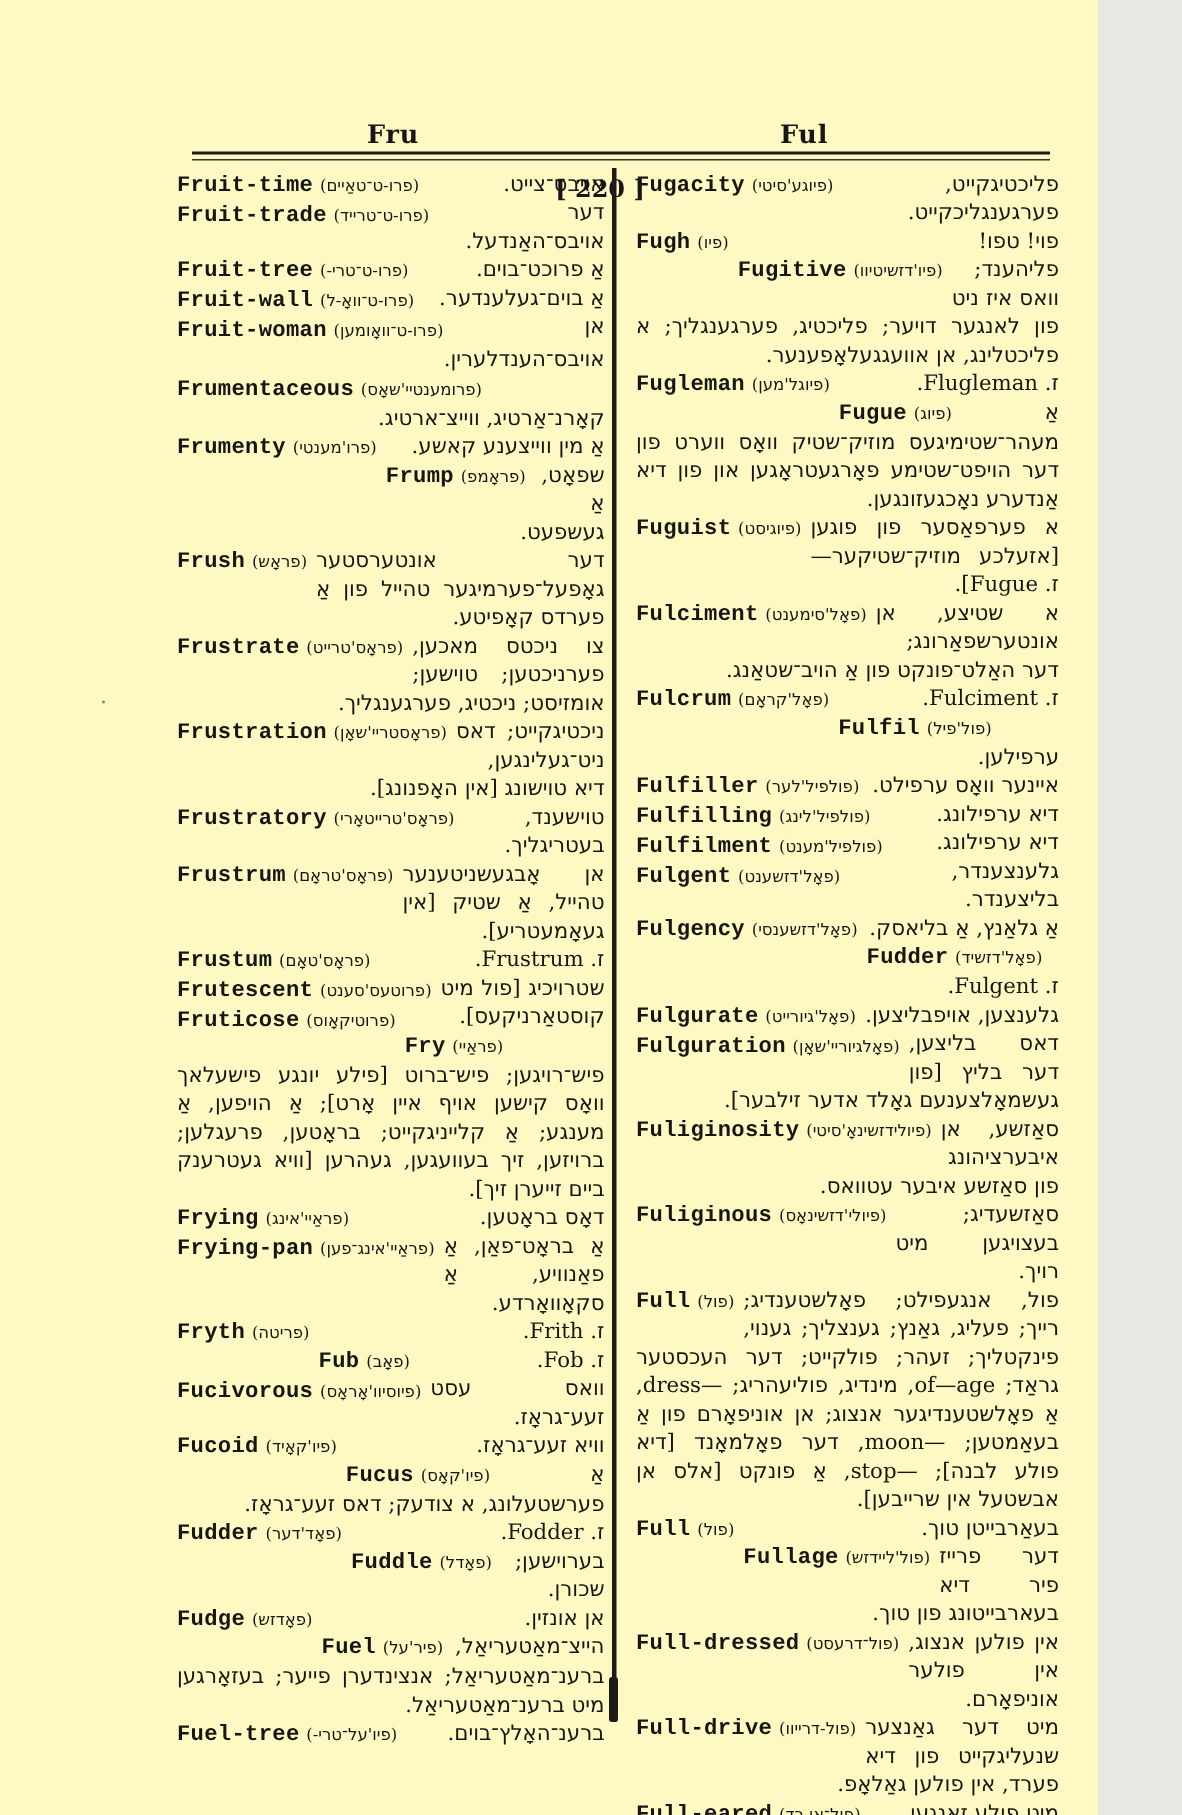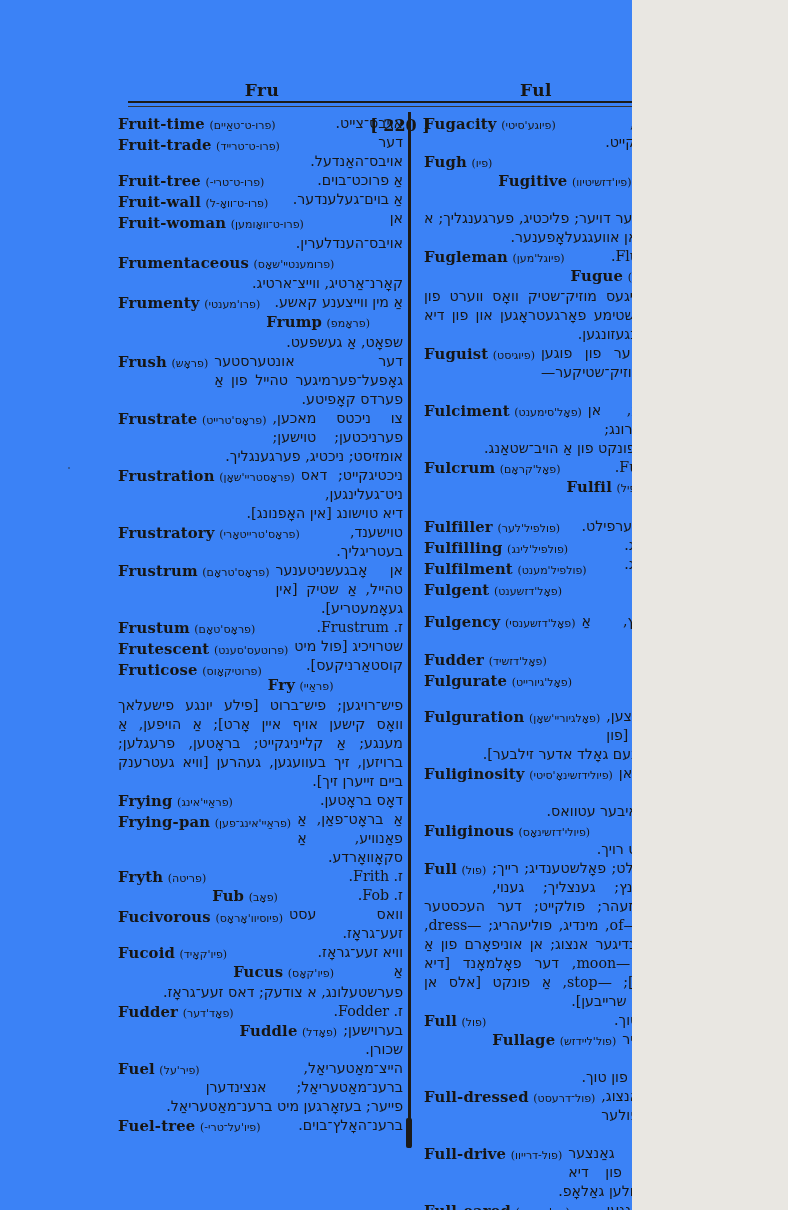--- a/index.html
+++ b/index.html
@@ -3,22 +3,22 @@
 <meta charset="utf-8">
 <style>
   html,body{margin:0;padding:0;}
   body{
     width:788px;height:1210px;
     background:#e9e7e2;
     font-family:"DejaVu Serif","DejaVu Sans",serif;
     overflow:hidden;
   }
   .page{
-    position:relative;width:632px;height:1210px;
-    background:#3b82f6;
+    position:relative;width:732px;height:1210px;
+    background:#fef9c3;
     color:#171614;
     overflow:hidden;
   }
   
   .guide{position:absolute;top:80px;font-weight:bold;font-size:17px;letter-spacing:.5px;}
   .guide-left{left:262px;transform:translateX(-50%);}
   .guide-right{left:536px;transform:translateX(-50%);}
   .pagenum{position:absolute;top:80px;left:400px;transform:translateX(-50%);font-size:16px;font-weight:bold;margin-top:36px;}
   .head-rule{
     position:absolute;left:128px;top:101px;width:572px;height:3px;
@@ -42,20 +42,21 @@
     float:left;
     direction:ltr;
     unicode-bidi:isolate;
     padding-right:6px;
     white-space:nowrap;
   }
   .entry .eng{
     font-weight:bold;
     font-size:14.8px;
     letter-spacing:.2px;
+    font-family:Liberation Mono, monospace;
   }
   .entry .tr{
     direction:rtl;
     unicode-bidi:isolate;
     font-size:11px;
   }
   .entry .def{unicode-bidi:plaintext;}
   
   .speck{position:absolute;background:#2a2926;border-radius:50%;}
   .speck-a{left:769px;top:284px;width:5px;height:5px;}
@@ -150,20 +151,23 @@
         <div class="entry">
         <span class="head"><span class="eng">Fucus</span>&nbsp;<span class="tr" dir="rtl">(פיו'קאָס)</span></span><span class="def">אַ פערשטעלונג, א צודעק; דאס זעע־גראָז.</span>
       </div>
         <div class="entry">
         <span class="head"><span class="eng">Fudder</span>&nbsp;<span class="tr" dir="rtl">(פאָד'דער)</span></span><span class="def">ז. Fodder.</span>
       </div>
         <div class="entry">
         <span class="head"><span class="eng">Fuddle</span>&nbsp;<span class="tr" dir="rtl">(פאָדל)</span></span><span class="def">בערוישען; שכורן.</span>
       </div>
         <div class="entry">
+        <span class="head"><span class="eng">Fudge</span>&nbsp;<span class="tr" dir="rtl">(פאָדזש)</span></span><span class="def">אן אונזין.</span>
+      </div>
+        <div class="entry">
         <span class="head"><span class="eng">Fuel</span>&nbsp;<span class="tr" dir="rtl">(פיר'על)</span></span><span class="def">הייצ־מאַטעריאַל, ברענ־מאַטעריאַל; אנצינדערן פייער; בעזאָרגען מיט ברענ־מאַטעריאַל.</span>
       </div>
         <div class="entry">
         <span class="head"><span class="eng">Fuel-tree</span>&nbsp;<span class="tr" dir="rtl">(פיו'על־טרי-)</span></span><span class="def">ברענ־האָלץ־בוים.</span>
       </div>
       </div>
     <div class="col right">
 
     <div class="entry">
         <span class="head"><span class="eng">Fugacity</span>&nbsp;<span class="tr" dir="rtl">(פיוגע'סיטי)</span></span><span class="def">פליכטיגקייט, פערגענגליכקייט.</span>

